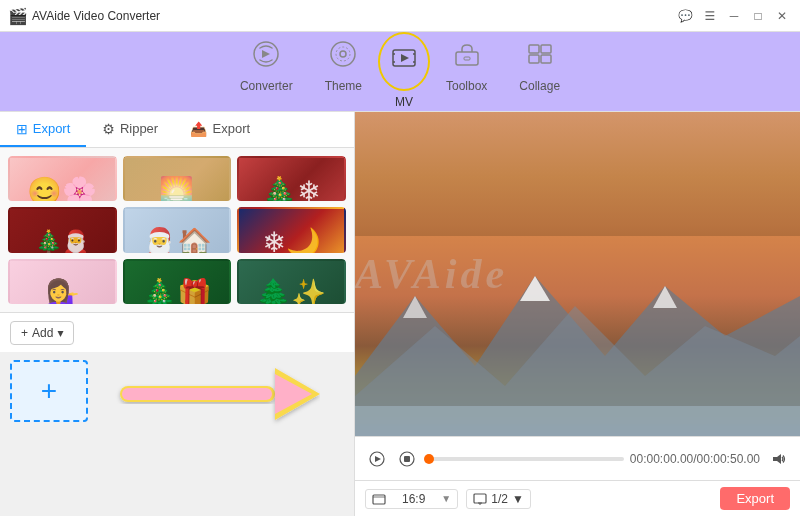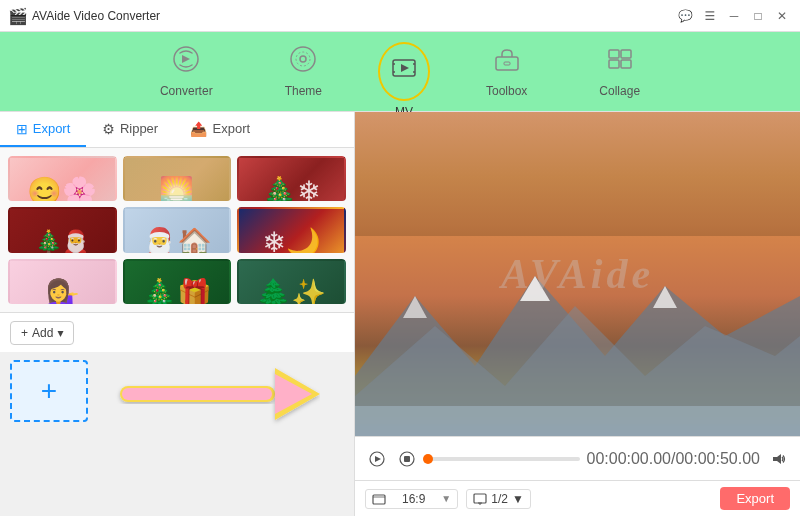--- a/index.html
+++ b/index.html
@@ -43,25 +43,24 @@
       justify-content: center;
       font-size: 12px;
       color: #666;
       cursor: pointer;
       border-radius: 2px;
     }
 
     
     #nav-bar {
       height: 80px;
-      background: #86efac;
-      display: flex;
-      align-items: center;
+      background: #c4b5fd;
+      display: flex;
+      align-items: flex-start;
       justify-content: center;
-      gap: 40px;
       border-bottom: 1px solid #e0e0e0;
     }
     .nav-item {
       display: flex;
       flex-direction: column;
       align-items: center;
       gap: 4px;
       cursor: pointer;
       padding: 8px 16px;
       border-radius: 6px;
@@ -231,21 +230,20 @@
       flex-direction: column;
     }
 
     
     #video-preview {
       flex: 1;
       background: linear-gradient(180deg, #d4956a 0%, #c4844a 20%, #b87340 35%, #a06030 50%, #c0a060 65%, #d4b870 80%, #b8c8d8 90%, #a0b8c8 100%);
       position: relative;
       display: flex;
       align-items: center;
-      justify-content: center;
       overflow: hidden;
     }
 
     .watermark {
       font-size: 42px;
       font-weight: bold;
       color: rgba(200, 200, 200, 0.35);
       letter-spacing: 4px;
       font-family: Georgia, serif;
       font-style: italic;
@@ -297,21 +295,21 @@
       width: 10px;
       height: 10px;
       background: #ff6600;
       border-radius: 50%;
       position: absolute;
       top: -3px;
       left: 2%;
       transform: translateX(-50%);
     }
     #time-display {
-      font-size: 16px;
+      font-size: 12px;
       color: #666;
       white-space: nowrap;
     }
     .ctrl-btn.volume { color: #555; }
 
     
     #bottom-controls {
       height: 36px;
       background: #fff;
       display: flex;

